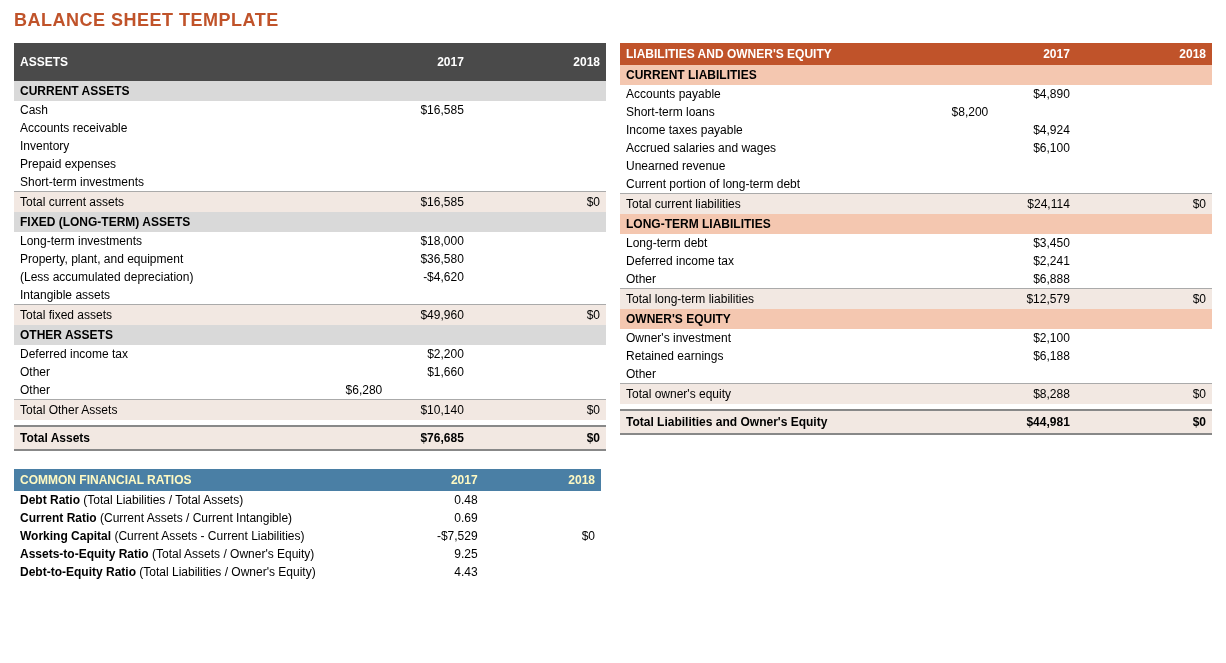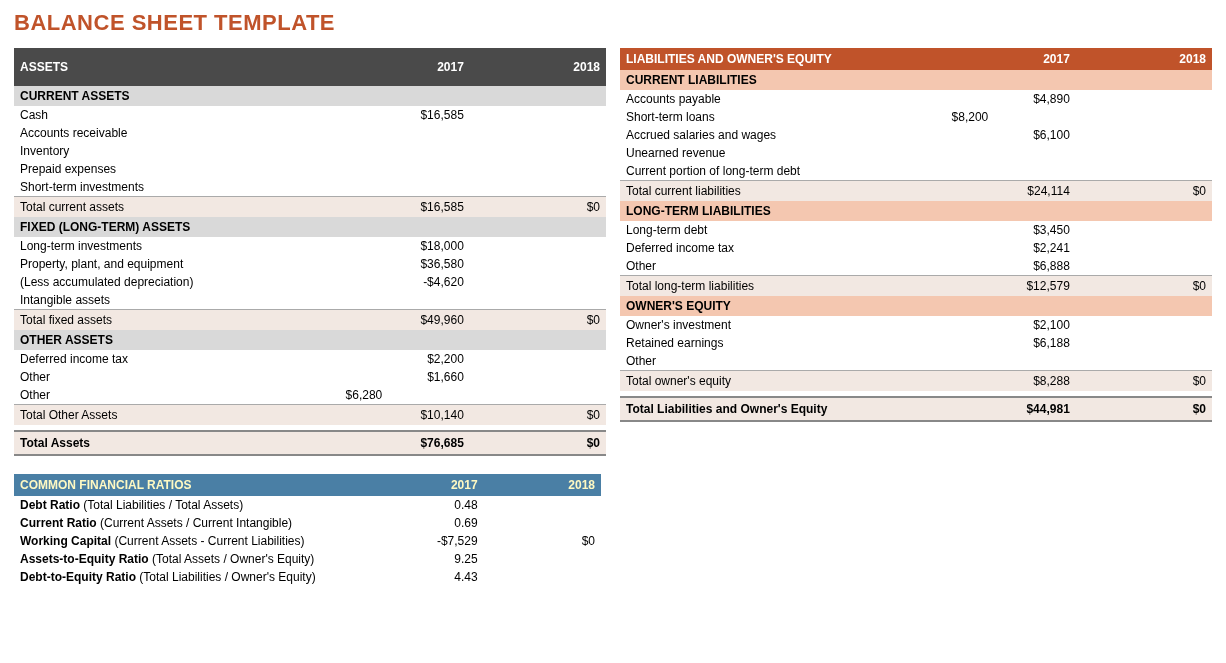--- a/index.html
+++ b/index.html
@@ -4,21 +4,21 @@
   <style>
     * { box-sizing: border-box; margin: 0; padding: 0; }
     body {
       font-family: Arial, sans-serif;
       font-size: 12px;
       background: #fff;
       padding: 10px 14px;
       width: 1226px;
     }
     h1 {
-      font-size: 22px;
+      font-size: 18px;
       font-weight: bold;
       color: #c0532a;
       margin-bottom: 12px;
       letter-spacing: 0.5px;
     }
     .main-grid {
       display: grid;
       grid-template-columns: 1fr 1fr;
       gap: 0 14px;
     }
@@ -226,20 +226,25 @@
           <td colspan="3">CURRENT LIABILITIES</td>
         </tr>
         <tr class="data-row">
           <td>Accounts payable</td>
           <td style="text-align:right">$4,890</td>
           <td></td>
         </tr>
         <tr class="data-row">
           <td>Short-term loans</td>
           <td style="">$8,200</td>
+          <td></td>
+        </tr>
+        <tr class="data-row">
+          <td>Income taxes payable</td>
+          <td style="text-align:right">$4,924</td>
           <td></td>
         </tr>
         <tr class="data-row">
           <td>Accrued salaries and wages</td>
           <td style="text-align:right">$6,100</td>
           <td></td>
         </tr>
         <tr class="data-row">
           <td>Unearned revenue</td>
           <td></td>

